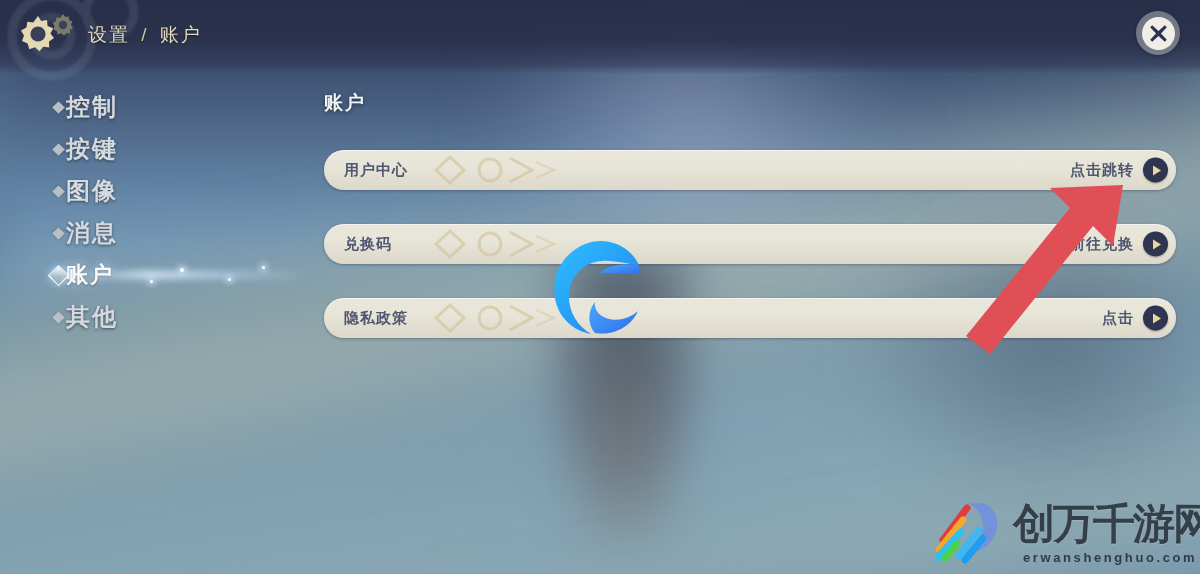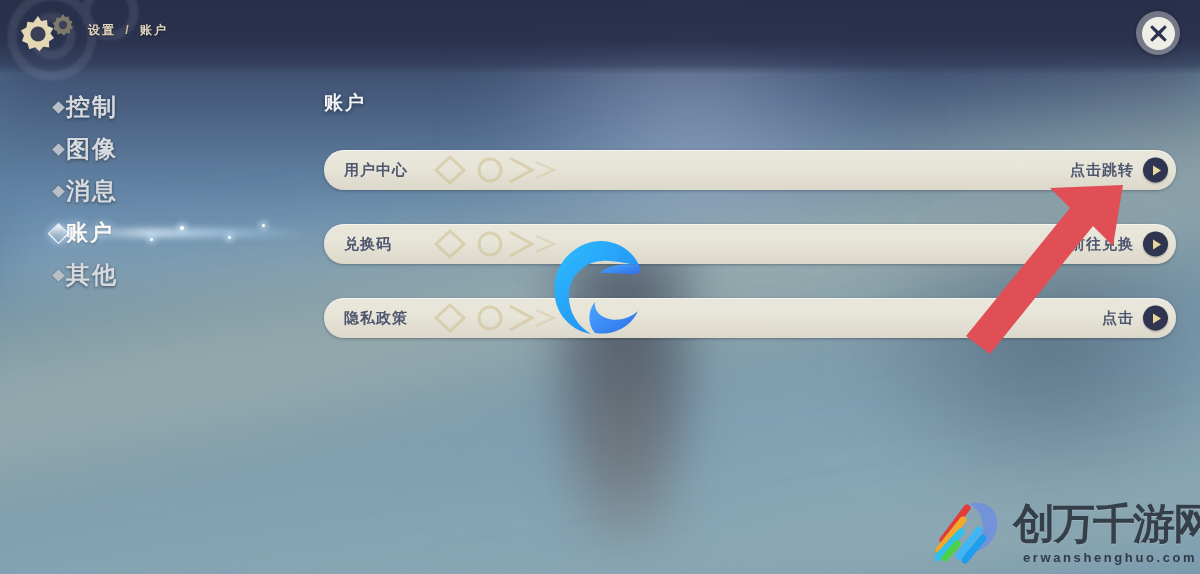--- a/index.html
+++ b/index.html
@@ -73,24 +73,23 @@
     position:absolute; left:-10px; top:-28px; width:170px; height:150px;
     opacity:.10; z-index:3; pointer-events:none;
     filter:blur(1.2px);
   }
 
   
   #gear-logo { position:absolute; left:14px; top:8px; width:60px; height:52px; z-index:4; }
 
   #breadcrumb {
     position:absolute; left:88px; top:22px; z-index:4;
-    font-size:12px; letter-spacing:2px; color:#e3d9bd;
+    font-size:19px; letter-spacing:2px; color:#e3d9bd;
     text-shadow:0 1px 2px rgba(0,0,0,.5);
     white-space:nowrap;
-    font-weight:bold;
   }
   #breadcrumb .sep { color:#cfc3a4; margin:0 4px; }
 
   
   #close-btn {
     position:absolute; right:20px; top:11px; width:44px; height:44px; z-index:6;
     border-radius:50%;
     background:rgba(205,205,205,.45);
     display:flex; align-items:center; justify-content:center;
     box-shadow:0 1px 4px rgba(0,0,0,.30);
@@ -254,20 +253,24 @@
     <svg width="21" height="21" viewBox="0 0 21 21">
       <path d="M4.2 2.2 L10.5 8.0 L16.8 2.2 L18.8 4.2 L13.0 10.5 L18.8 16.8 L16.8 18.8 L10.5 13.0 L4.2 18.8 L2.2 16.8 L8.0 10.5 L2.2 4.2 Z" fill="#2c3350"></path>
     </svg>
   </div>
 </div>
 
 <div id="sidebar">
     <div class="nav-item">
       <span class="dot"></span>
       <span class="label">控制</span>
+    </div>
+    <div class="nav-item">
+      <span class="dot"></span>
+      <span class="label">按键</span>
     </div>
     <div class="nav-item">
       <span class="dot"></span>
       <span class="label">图像</span>
     </div>
     <div class="nav-item">
       <span class="dot"></span>
       <span class="label">消息</span>
     </div>
     <div class="nav-item active">

